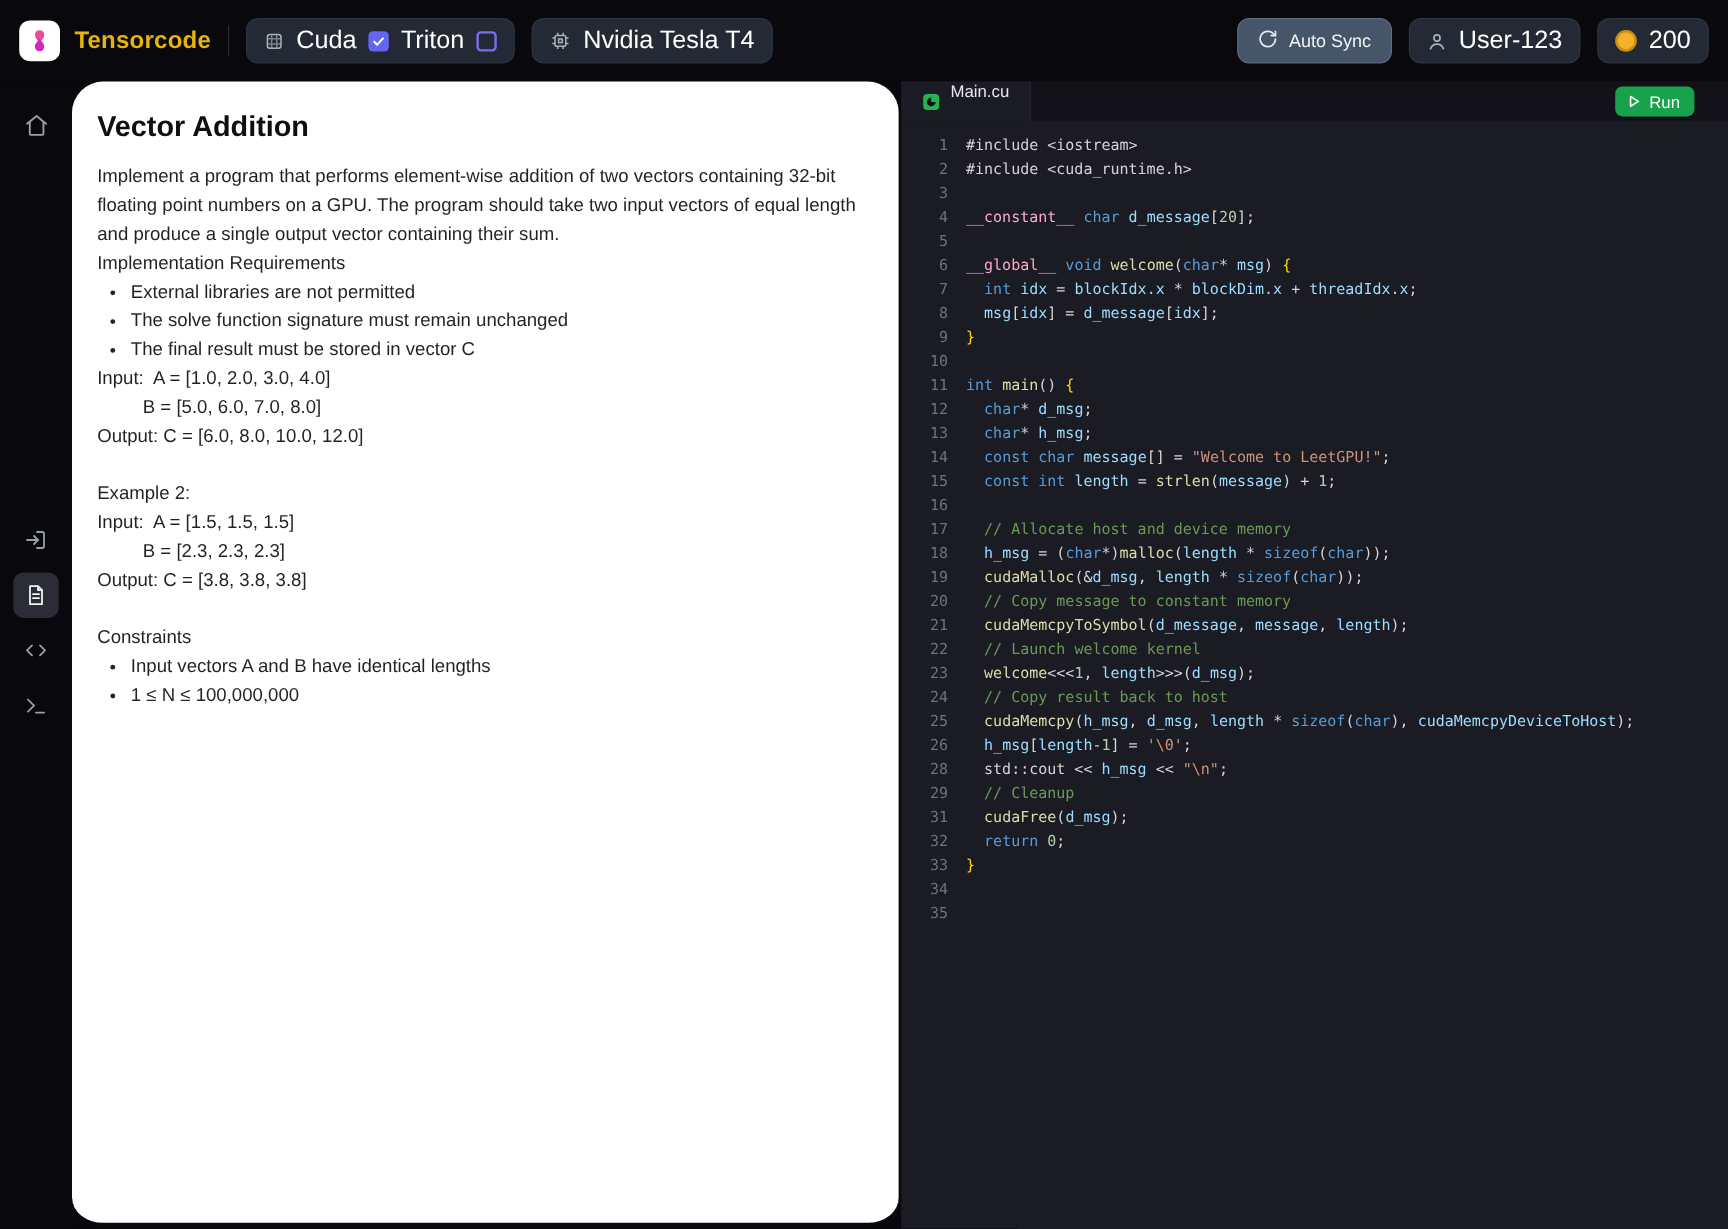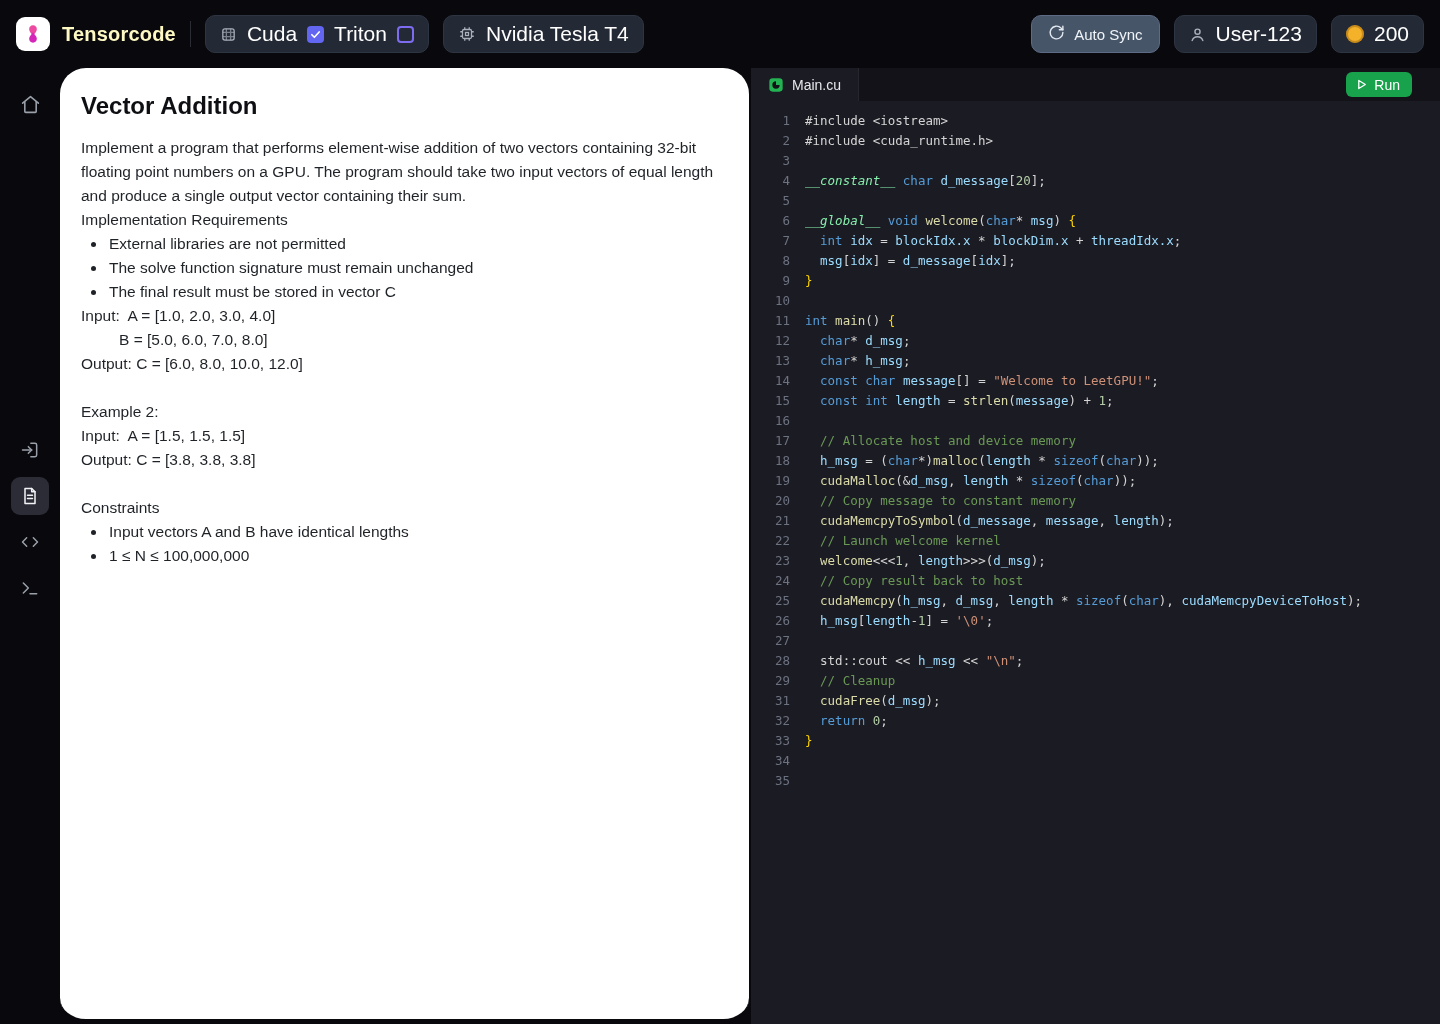--- a/index.html
+++ b/index.html
@@ -5,21 +5,21 @@
   * { box-sizing: border-box; margin: 0; padding: 0; }
   html,body { width:1440px; height:1024px; overflow:hidden; background:#08080d;
               font-family:"Liberation Sans", sans-serif; }
 
   
   .topbar { height:68px; background:#08080d; display:flex; align-items:center;
             padding:0 16px; gap:14px; }
   .brand { display:flex; align-items:center; gap:12px; }
   .logo { width:34px; height:34px; border-radius:9px; background:#ffffff;
           display:flex; align-items:center; justify-content:center; cursor:pointer; }
-  .brand-name { color:#fef9c3; font-size:20px; font-weight:700; letter-spacing:.2px; }
+  .brand-name { color:#eab308; font-size:20px; font-weight:700; letter-spacing:.2px; }
   .tb-divider { width:1px; height:26px; background:#2c2c36; }
   .pill { background:#242a35; border:1px solid #2e3542; border-radius:10px; height:38px;
           display:flex; align-items:center; gap:10px; padding:0 14px; color:#ffffff;
           font-size:21px; white-space:nowrap; }
   button.pill { cursor:pointer; }
   .pill .ic { display:flex; align-items:center; color:#aab1bc; }
   .cb { width:17px; height:17px; border-radius:4px; display:inline-flex;
         align-items:center; justify-content:center; cursor:pointer; }
   .cb-on { background:#6366f1; }
   .cb-off { border:2px solid #7d6cf0; background:transparent; }
@@ -47,34 +47,34 @@
   .p-line, .p-indent { white-space:pre-wrap; }
   .p-indent { padding-left:38px; }
   .p-spacer { height:24px; }
   .p-ul { margin:0; padding-left:26px; }
   .p-li { padding-left:2px; }
   .v-divider { width:2px; background:#08080d; flex:none; }
 
   
   .editor { flex:1; background:#1b1b23; display:flex; flex-direction:column; min-width:0; }
   .tabstrip { height:33px; background:#121218; display:flex; align-items:stretch; position:relative; flex:none; }
-  .tab { display:flex; align-items:center; gap:8px; padding:0 17px; background:#1b1b23;
+  .tab { display:flex; gap:8px; padding:0 17px; background:#1b1b23;
          color:#e6e8ec; font-size:14px; border-right:1px solid #26262e; cursor:pointer; }
   .tab-ic { display:flex; align-items:center; }
   .run-btn { position:absolute; right:28px; top:4px; height:25px; display:flex; align-items:center;
              gap:6px; background:#18a24b; color:#ffffff; border:none; border-radius:6px;
              padding:0 12px 0 9px; font-size:14px; font-family:"Liberation Sans",sans-serif; cursor:pointer; }
   .code { padding-top:10px; font-family:"DejaVu Sans Mono", monospace; font-size:12.5px;
           line-height:20px; overflow:hidden; }
   .code-row { display:flex; }
   .ln { width:39px; flex:none; text-align:right; color:#6d7280; user-select:none; }
   .lc { padding-left:15px; white-space:pre; color:#d4d4d4; }
   .tk-p { color:#d4d4d4; }
   .tk-k { color:#569cd6; }
-  .tk-q { color:#86efac;font-style:italic; }
+  .tk-q { color:#f9a8d4; }
   .tk-f { color:#dcdcaa; }
   .tk-v { color:#9cdcfe; }
   .tk-s { color:#ce9178; }
   .tk-c { color:#6a9955; }
   .tk-n { color:#b5cea8; }
   .tk-b { color:#ffd700; }
 </style>
 </head>
 <body>
 
@@ -196,20 +196,21 @@
           <li class="p-li">External libraries are not permitted</li>
           <li class="p-li">The solve function signature must remain unchanged</li>
           <li class="p-li">The final result must be stored in vector C</li>
         </ul>
         <div class="p-line">Input:  A = [1.0, 2.0, 3.0, 4.0]</div>
         <div class="p-indent">B = [5.0, 6.0, 7.0, 8.0]</div>
         <div class="p-line">Output: C = [6.0, 8.0, 10.0, 12.0]</div>
         <div class="p-spacer"></div>
         <div class="p-line">Example 2:</div>
         <div class="p-line">Input:  A = [1.5, 1.5, 1.5]</div>
+        <div class="p-indent">B = [2.3, 2.3, 2.3]</div>
         <div class="p-line">Output: C = [3.8, 3.8, 3.8]</div>
         <div class="p-spacer"></div>
         <div class="p-line">Constraints</div>
         <ul class="p-ul">
           <li class="p-li">Input vectors A and B have identical lengths</li>
           <li class="p-li">1 ≤ N ≤ 100,000,000</li>
         </ul>
       </div>
   </div>
 
@@ -335,24 +336,20 @@
           </div>
           <div class="code-row">
             <div class="ln">25</div>
             <div class="lc"><span class="tk-p">  </span><span class="tk-f">cudaMemcpy</span><span class="tk-p">(</span><span class="tk-v">h_msg</span><span class="tk-p">, </span><span class="tk-v">d_msg</span><span class="tk-p">, </span><span class="tk-v">length</span><span class="tk-p"> * </span><span class="tk-k">sizeof</span><span class="tk-p">(</span><span class="tk-k">char</span><span class="tk-p">), </span><span class="tk-v">cudaMemcpyDeviceToHost</span><span class="tk-p">);</span></div>
           </div>
           <div class="code-row">
             <div class="ln">26</div>
             <div class="lc"><span class="tk-p">  </span><span class="tk-v">h_msg</span><span class="tk-p">[</span><span class="tk-v">length</span><span class="tk-p">-</span><span class="tk-n">1</span><span class="tk-p">] = </span><span class="tk-s">'\0'</span><span class="tk-p">;</span></div>
           </div>
           <div class="code-row">
-            <div class="ln">27</div>
-            <div class="lc">&nbsp;</div>
-          </div>
-          <div class="code-row">
             <div class="ln">28</div>
             <div class="lc"><span class="tk-p">  std::cout &lt;&lt; </span><span class="tk-v">h_msg</span><span class="tk-p"> &lt;&lt; </span><span class="tk-s">"\n"</span><span class="tk-p">;</span></div>
           </div>
           <div class="code-row">
             <div class="ln">29</div>
             <div class="lc"><span class="tk-p">  </span><span class="tk-c">// Cleanup</span></div>
           </div>
           <div class="code-row">
             <div class="ln">31</div>
             <div class="lc"><span class="tk-p">  </span><span class="tk-f">cudaFree</span><span class="tk-p">(</span><span class="tk-v">d_msg</span><span class="tk-p">);</span></div>

